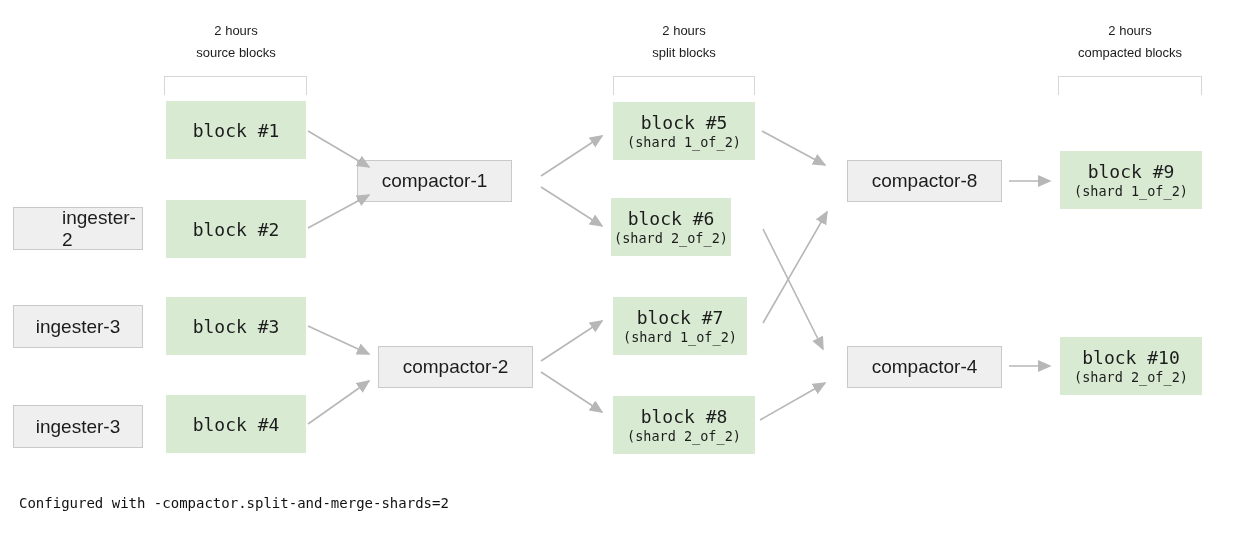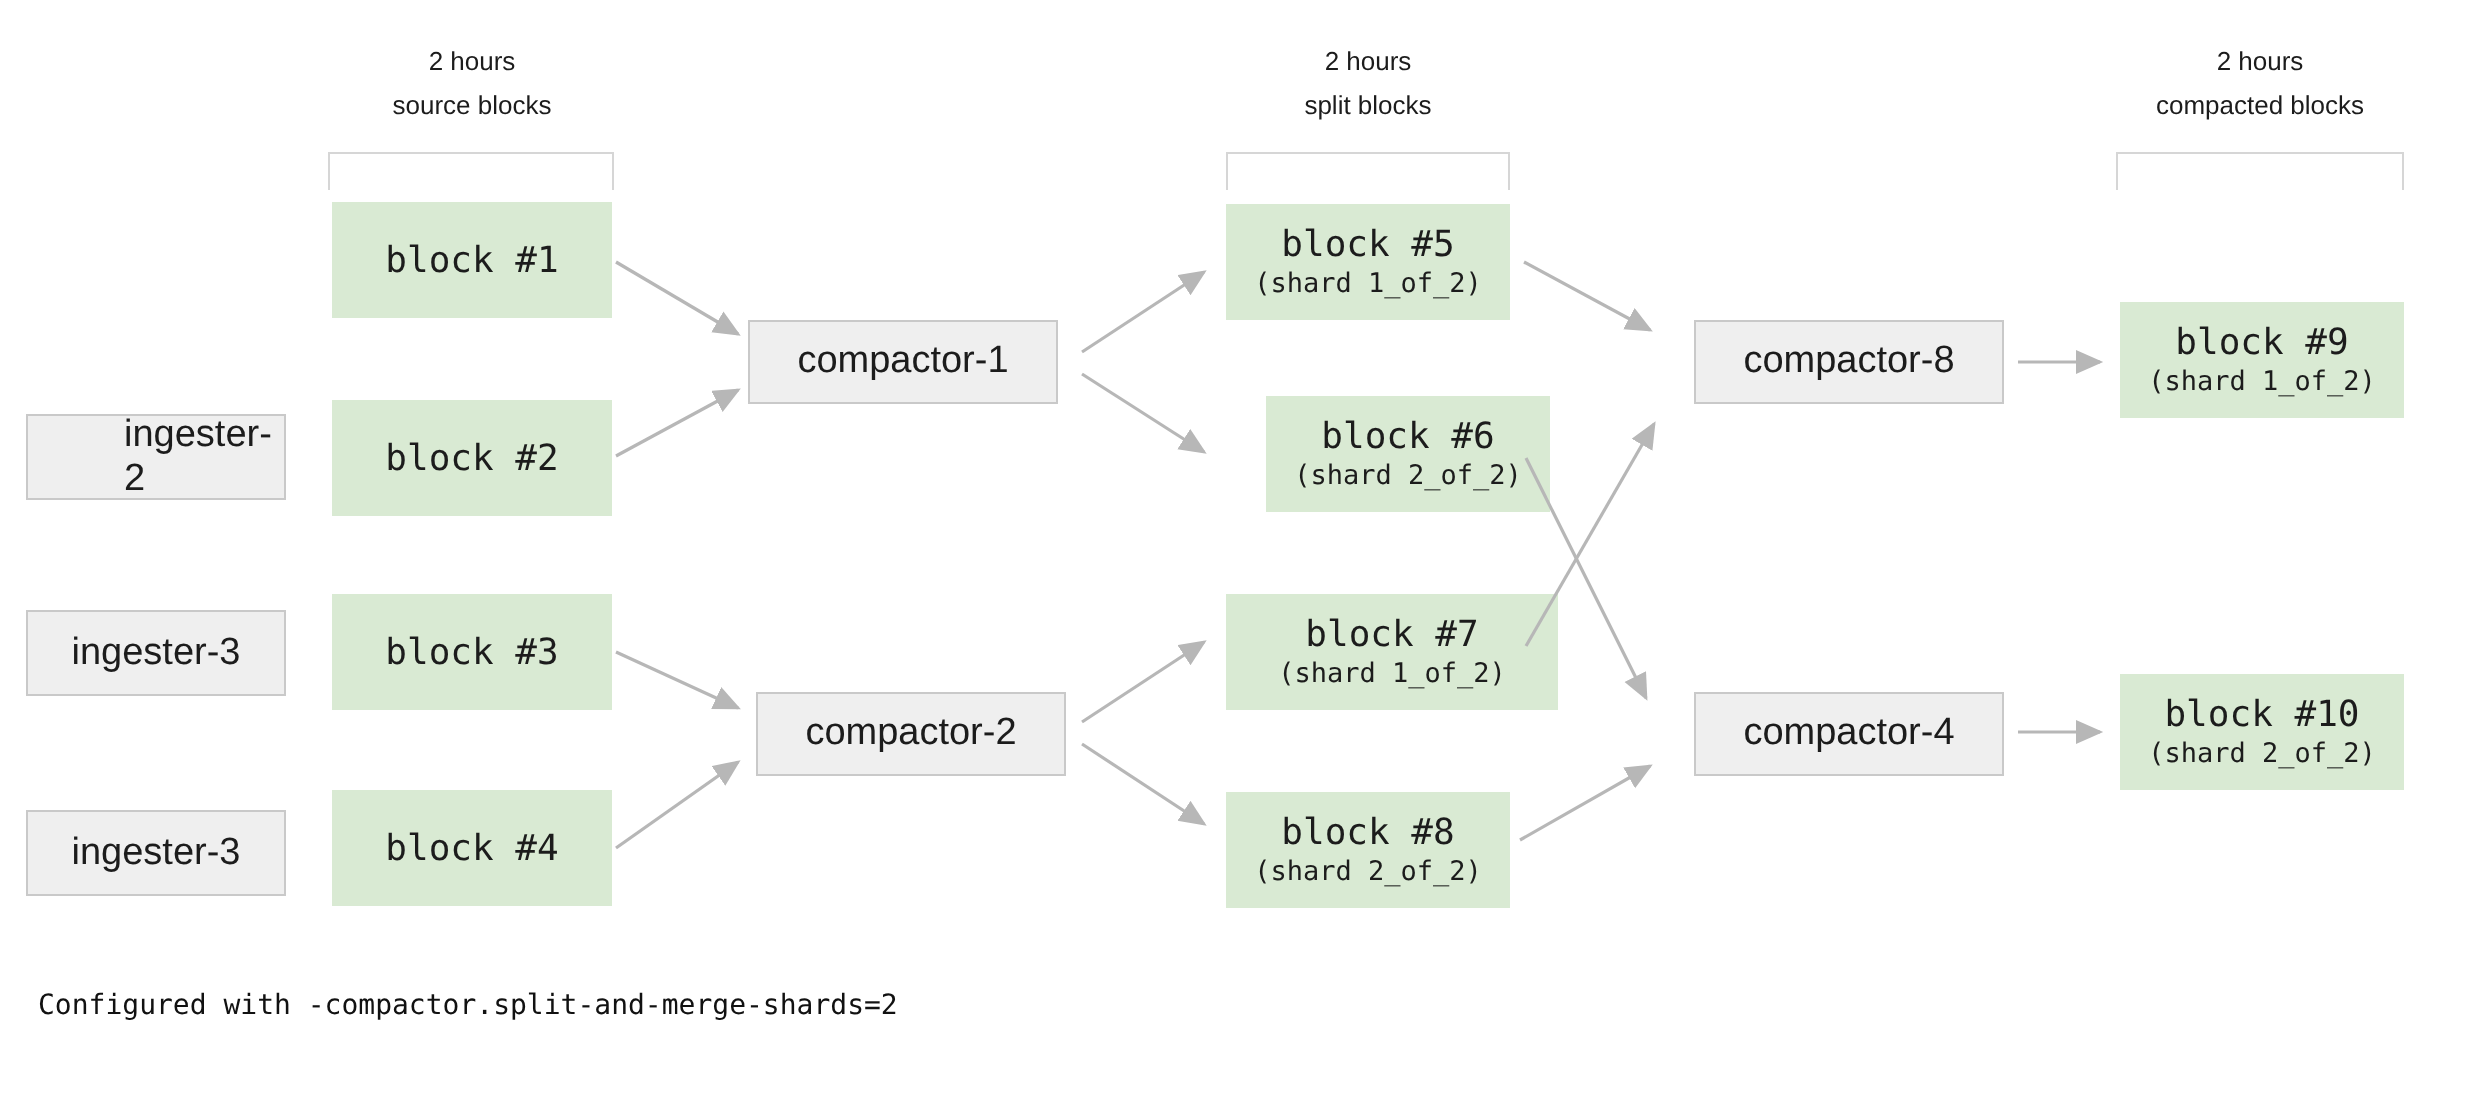--- a/index.html
+++ b/index.html
@@ -100,36 +100,36 @@
   <div class="block" style="left:166px;top:200px;align-items:center;">
       <div class="block-title">block #2</div>
     </div>
   <div class="block" style="left:166px;top:297px;">
       <div class="block-title">block #3</div>
     </div>
   <div class="block" style="left:166px;top:395px;">
       <div class="block-title">block #4</div>
     </div>
 
-  <div class="node" style="left:374px;top:160px;">
+  <div class="node" style="left:357px;top:160px;">
       <span>compactor-1</span>
     </div>
   <div class="node" style="left:378px;top:346px;">
       <span>compactor-2</span>
     </div>
 
   <div class="block" style="left:613px;top:102px;width:142px;">
     <div class="block-title">block #5</div>
     <div class="block-sub">(shard 1_of_2)</div>
   </div>
-  <div class="block" style="left:633px;top:198px;width:142px;text-align:center;">
+  <div class="block" style="left:611px;top:198px;width:120px;text-align:center;">
     <div class="block-title">block #6</div>
     <div class="block-sub">(shard 2_of_2)</div>
   </div>
-  <div class="block" style="left:613px;top:297px;width:166px;">
+  <div class="block" style="left:613px;top:297px;width:134px;">
     <div class="block-title">block #7</div>
     <div class="block-sub">(shard 1_of_2)</div>
   </div>
   <div class="block" style="left:613px;top:396px;width:142px;">
     <div class="block-title">block #8</div>
     <div class="block-sub">(shard 2_of_2)</div>
   </div>
 
   <div class="node" style="left:847px;top:160px;">
       <span>compactor-8</span>

